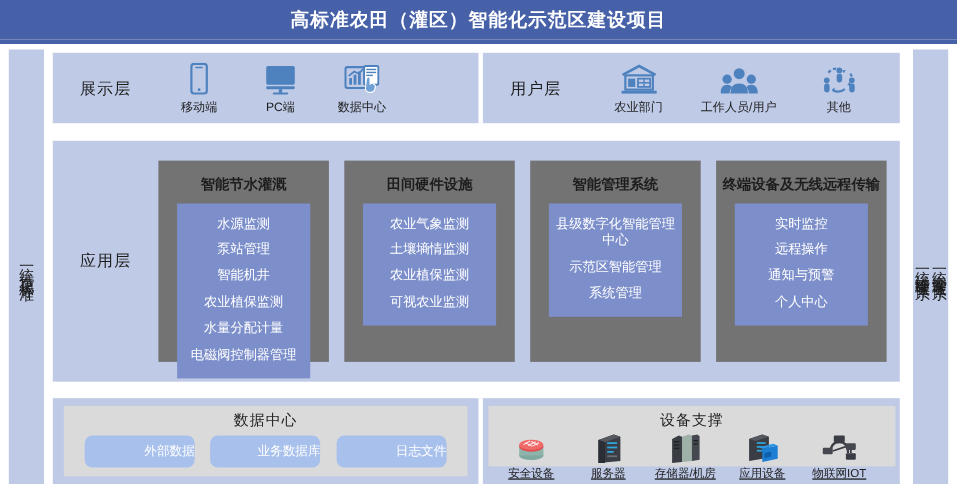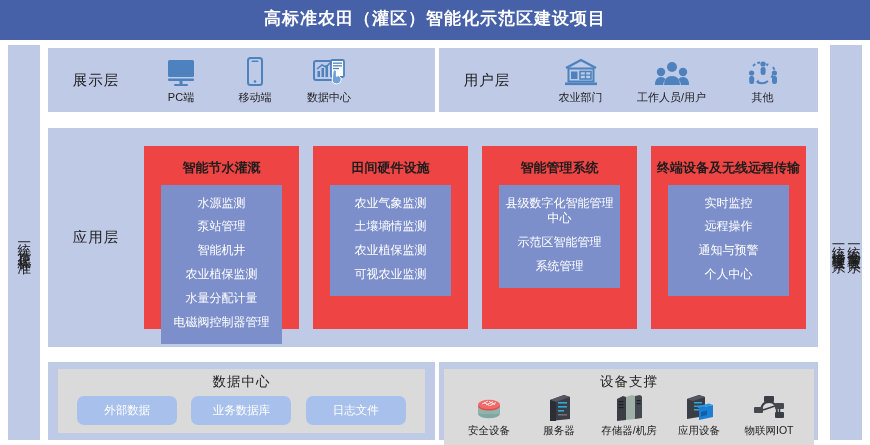--- a/index.html
+++ b/index.html
@@ -54,21 +54,21 @@
     letter-spacing:1px;
   }
   .icon-cells{display:flex;flex:1;justify-content:space-around;align-items:flex-end;padding-right:10px;}
   .icon-cell{display:flex;flex-direction:column;align-items:center;width:74px;}
   .icon-cell .glyph{height:32px;display:flex;align-items:flex-end;justify-content:center;}
   .icon-cell .cap{font-size:11px;color:#1d1d1d;margin-top:3px;white-space:nowrap;}
   
   #app-inner{position:absolute;left:0;top:0;width:770px;height:219px;display:flex;align-items:center;}
   .app-cards{display:flex;flex:1;gap:14px;padding:9px 12px 9px 0;height:201px;box-sizing:border-box;}
   .card{
-    background:#ef4444;flex:1;display:flex;flex-direction:column;align-items:center;
+    background:#737373;flex:1;display:flex;flex-direction:column;align-items:center;
     padding-top:13px;box-sizing:border-box;
   }
   .card-title{
     font-size:13px;font-weight:bold;color:#1d1d1d;text-align:center;line-height:1.35;
     margin-bottom:8px;padding:0 6px;
   }
   .card-box{
     background:#7D8FCB;width:calc(100% - 34px);
     display:flex;flex-direction:column;align-items:center;justify-content:flex-start;
     padding:7px 4px 9px;box-sizing:border-box;
@@ -77,30 +77,30 @@
     color:#ffffff;font-size:12px;line-height:1.32;text-align:center;padding:4px 2px;
   }
   
   .botrow{position:absolute;top:0;height:78px;}
   #grp-data{left:0;width:387px;}
   #grp-equip{left:391px;width:379px;}
   .box-grey{
     position:absolute;background:#DADADA;
   }
   #dc-box{left:10px;top:7px;width:367px;height:64px;}
-  #eq-box{left:5px;top:7px;width:370px;height:76px;}
+  #eq-box{left:5px;top:7px;width:370px;height:55px;}
   .sec-title{
     text-align:center;font-size:13.5px;color:#1d1d1d;padding-top:4px;letter-spacing:1px;
   }
   .pills{display:flex;justify-content:space-around;align-items:center;padding:5px 12px 0;}
   .pill{
     background:#A8C0EC;border-radius:7px;color:#ffffff;font-size:11.5px;
-    padding:7px 0;width:100px;text-align:center;
-  }
-  .eq-cells{display:flex;justify-content:center;align-items:flex-end;padding:1px 4px 0;}
+    padding:7px 0;width:100px;text-align:right;
+  }
+  .eq-cells{display:flex;justify-content:flex-start;align-items:flex-end;padding:1px 4px 0;text-decoration:underline;}
   .eq-cell{display:flex;flex-direction:column;align-items:center;width:70px;}
   .eq-cell .glyph{height:30px;display:flex;align-items:flex-end;justify-content:center;}
   .eq-cell .cap{font-size:10.5px;color:#1d1d1d;margin-top:2px;white-space:nowrap;}
 </style>
 </head>
 <body>
 
 <div class="titlebar">
   <div class="t">高标准农田（灌区）智能化示范区建设项目</div>
 </div>
@@ -118,38 +118,38 @@
 </div>
 
 <div class="band" id="band-top">
   <div class="band-split" style="left:387px;"></div>
 
   <div class="toprow" id="grp-display">
     <div class="layer-label">展示层</div>
     <div class="icon-cells">
       <div class="icon-cell">
         <span class="glyph">
+          <svg width="18" height="30" viewBox="0 0 18 30">
+            <rect x="2" y="1" width="14" height="27" rx="2.5" fill="none" stroke="#4E82BE" stroke-width="2"></rect>
+            <rect x="5.5" y="3.6" width="7" height="1.4" rx="0.7" fill="#4E82BE"></rect>
+            <circle cx="9" cy="24.5" r="1.3" fill="#4E82BE"></circle>
+          </svg>
+        </span>
+        <span class="cap">移动端</span>
+      </div>
+      <div class="icon-cell">
+        <span class="glyph">
           <svg width="30" height="28" viewBox="0 0 30 28">
             <rect x="2" y="1" width="26" height="17" rx="1.5" fill="#4E82BE"></rect>
             <rect x="2" y="19.5" width="26" height="2.6" rx="1" fill="#4E82BE"></rect>
             <rect x="13.5" y="22" width="3" height="3.5" fill="#4E82BE"></rect>
             <rect x="8" y="25" width="14" height="2" rx="1" fill="#4E82BE"></rect>
           </svg>
         </span>
         <span class="cap">PC端</span>
-      </div>
-      <div class="icon-cell">
-        <span class="glyph">
-          <svg width="18" height="30" viewBox="0 0 18 30">
-            <rect x="2" y="1" width="14" height="27" rx="2.5" fill="none" stroke="#4E82BE" stroke-width="2"></rect>
-            <rect x="5.5" y="3.6" width="7" height="1.4" rx="0.7" fill="#4E82BE"></rect>
-            <circle cx="9" cy="24.5" r="1.3" fill="#4E82BE"></circle>
-          </svg>
-        </span>
-        <span class="cap">移动端</span>
       </div>
       <div class="icon-cell">
         <span class="glyph">
           <svg width="32" height="29" viewBox="0 0 32 29">
             <rect x="1" y="3" width="21" height="19" rx="2" fill="none" stroke="#4E82BE" stroke-width="2"></rect>
             <rect x="4.5" y="13" width="2.5" height="6" fill="#4E82BE"></rect>
             <rect x="8.5" y="10" width="2.5" height="9" fill="#4E82BE"></rect>
             <rect x="12.5" y="7" width="2.5" height="12" fill="#4E82BE"></rect>
             <path d="M4 11 L9 7 L13 9 L18 4" stroke="#4E82BE" stroke-width="1.6" fill="none"></path>
             <rect x="18" y="2" width="13" height="17" rx="1.5" fill="#ffffff" stroke="#4E82BE" stroke-width="1.8"></rect>

